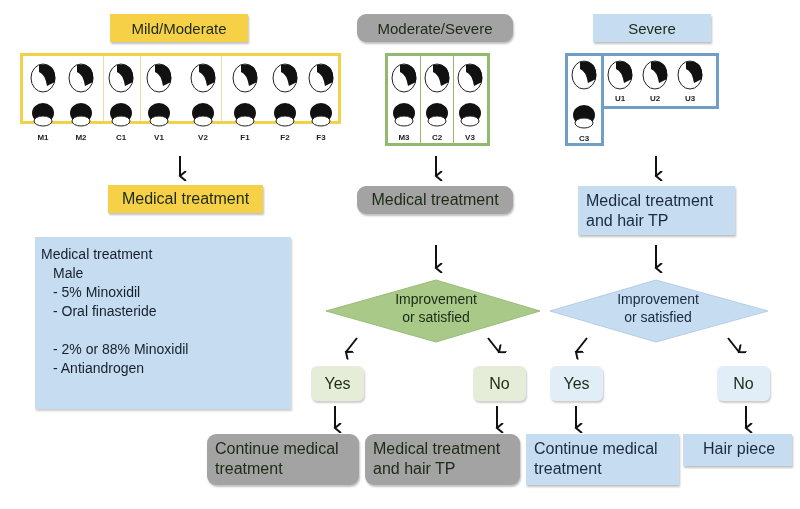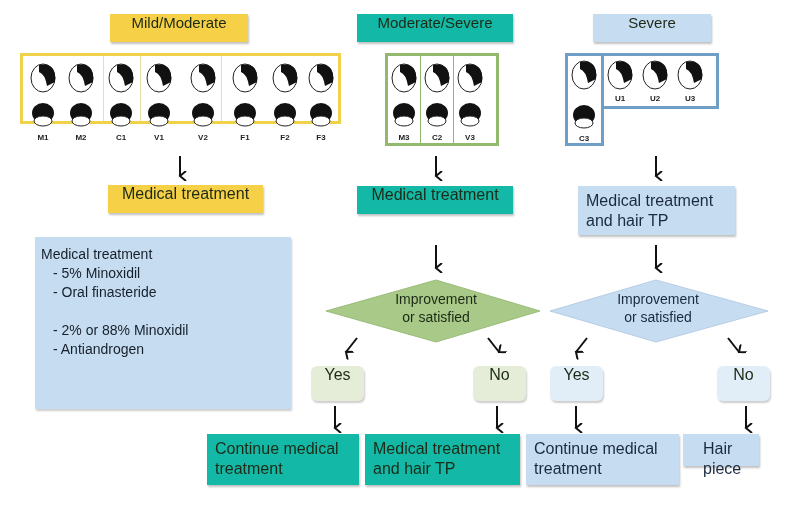--- a/index.html
+++ b/index.html
@@ -1,22 +1,22 @@
 <!DOCTYPE html>
 <html><head>
 <meta charset="utf-8">
 <style>
   html, body { margin:0; padding:0; }
   body { width:800px; height:509px; background:#ffffff; position:relative; overflow:hidden;
          font-family:"Liberation Sans", sans-serif; color:#1c2a16; }
   .abs { position:absolute; box-sizing:border-box; }
-  .label { display:flex; justify-content:center; font-size:15px;
+  .label { display:flex; align-items:center; justify-content:center; font-size:15px;
            box-shadow: 1px 2px 2px rgba(0,0,0,0.25); }
   .yellow { background:#f6d047; }
-  .green { background:#14b8a6; }
+  .green { background:#a3a3a3;border-radius:9px; }
   .blue { background:#c6dcf0; }
   .pill-green { background:#e5edd9; border-radius:6px; box-shadow:1px 2px 2px rgba(0,0,0,0.2); }
   .pill-blue { background:#e2eef7; border-radius:6px; box-shadow:1px 2px 2px rgba(0,0,0,0.2); }
   .node { font-size:16px; line-height:20px; padding:5px 8px; box-shadow:1px 2px 2px rgba(0,0,0,0.25); }
   .imgbox { background:#fff; }
   .info { font-size:14px; line-height:19px; padding:8px 6px; }
   .info .indent { padding-left:12px; }
   .btxt { color:#1a2a40; }
 </style>
 </head>
@@ -89,21 +89,21 @@
       <g>
         <ellipse cx="298" cy="22" rx="12" ry="14" fill="#fff" stroke="#222" stroke-width="1"></ellipse>
         <path d="M294,9 Q312,6 310,26 L302,30 Q300,18 294,16 Z" fill="#111"></path>
         <ellipse cx="298" cy="57" rx="11" ry="10" fill="#111"></ellipse>
         <ellipse cx="298" cy="65" rx="9" ry="5" fill="#fff" stroke="#222" stroke-width="1"></ellipse>
         <text x="298" y="84" text-anchor="middle" font-size="8" font-weight="bold" fill="#222" font-family="Liberation Sans, sans-serif">F3</text>
       </g>
     </svg>
 </div>
 
-<div class="abs imgbox" style="left:385px;top:53px;width:114px;height:93px;border:3px solid #93b96e;">
+<div class="abs imgbox" style="left:385px;top:53px;width:105px;height:93px;border:3px solid #93b96e;">
   <div class="abs" style="left:32px;top:0;bottom:0;width:1px;background:#93b96e;"></div>
   <div class="abs" style="left:65px;top:0;bottom:0;width:1px;background:#93b96e;"></div>
   <svg id="ms-svg" class="abs" style="left:0;top:0;" width="99" height="87">
       <g>
         <ellipse cx="16" cy="22" rx="12" ry="14" fill="#fff" stroke="#222" stroke-width="1"></ellipse>
         <path d="M12,9 Q30,6 28,26 L20,30 Q18,18 12,16 Z" fill="#111"></path>
         <ellipse cx="16" cy="57" rx="11" ry="10" fill="#111"></ellipse>
         <ellipse cx="16" cy="65" rx="9" ry="5" fill="#fff" stroke="#222" stroke-width="1"></ellipse>
         <text x="16" y="84" text-anchor="middle" font-size="8" font-weight="bold" fill="#222" font-family="Liberation Sans, sans-serif">M3</text>
       </g>
@@ -185,20 +185,21 @@
   <span style="font-size:16px;">Medical treatment</span>
 </div>
 
 <div class="abs node blue btxt" style="left:578px;top:186px;width:157px;height:49px;">
   <div>Medical treatment</div>
   <div>and hair TP</div>
 </div>
 
 <div class="abs blue info" style="left:35px;top:237px;width:256px;height:172px;box-shadow:1px 2px 2px rgba(0,0,0,0.2);color:#16202c;">
   <div>Medical treatment</div>
+  <div class="indent">Male</div>
   <div class="indent">- 5% Minoxidil</div>
   <div class="indent">- Oral finasteride</div>
   <div style="height:19px;"></div>
   <div class="indent">- 2% or 88% Minoxidil</div>
   <div class="indent">- Antiandrogen</div>
 </div>
 
 <div class="abs" style="left:366px;top:290px;width:140px;text-align:center;font-size:14px;line-height:18px;color:#1c2a16;">
   <div>Improvement</div>
   <div>or satisfied</div>
@@ -226,15 +227,15 @@
   <div>treatment</div>
 </div>
 <div class="abs node green" style="left:365px;top:434px;width:155px;height:51px;">
   <div>Medical treatment</div>
   <div>and hair TP</div>
 </div>
 <div class="abs node blue btxt" style="left:526px;top:434px;width:153px;height:51px;">
   <div>Continue medical</div>
   <div>treatment</div>
 </div>
-<div class="abs node blue btxt" style="left:683px;top:434px;width:76px;height:32px;padding-left:20px;">
+<div class="abs node blue btxt" style="left:683px;top:434px;width:109px;height:32px;padding-left:20px;">
   <div>Hair piece</div>
 </div>
 
 </body></html>

